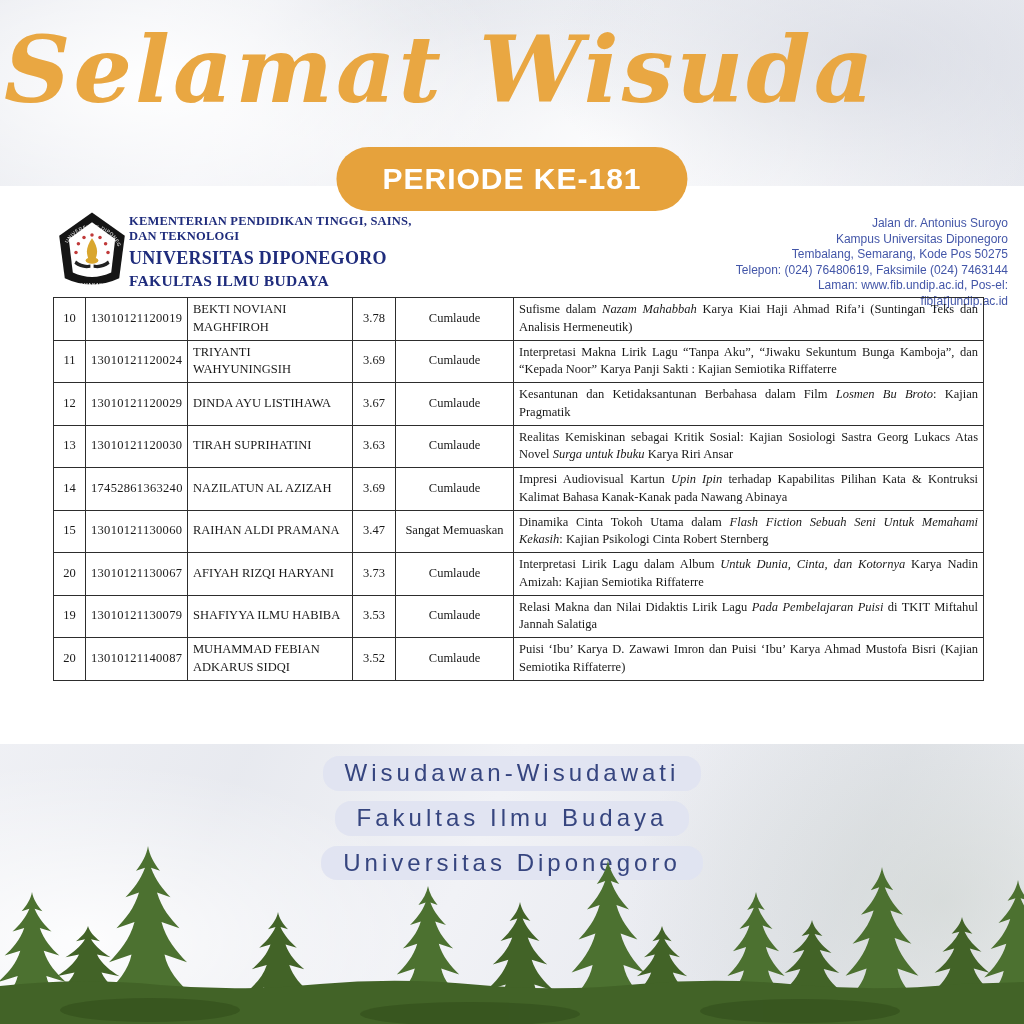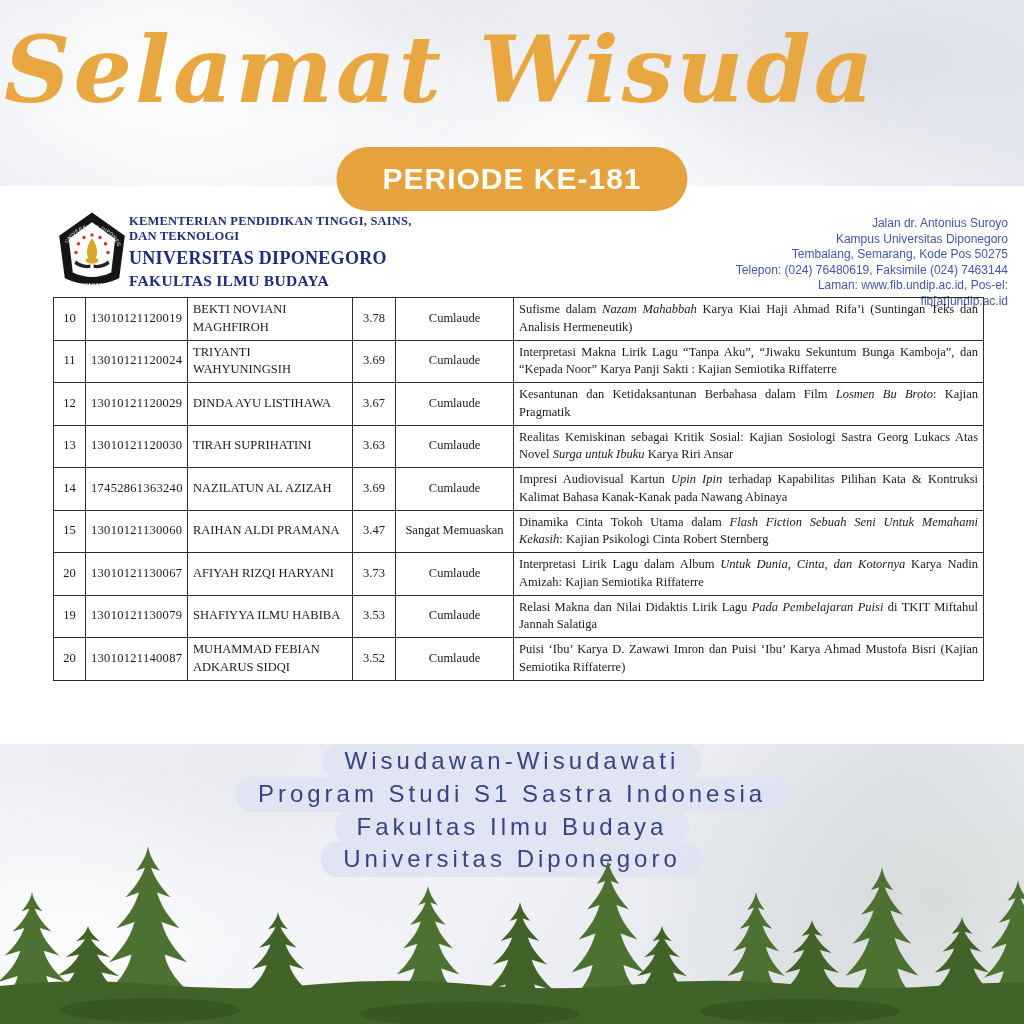--- a/index.html
+++ b/index.html
@@ -57,21 +57,21 @@
   td.c-nim{text-align:center;letter-spacing:.3px;}
   td.c-name{text-align:left;padding-left:7px;}
   td.c-gpa{text-align:center;}
   td.c-predicate{text-align:center;}
   td.c-title{text-align:justify;padding:3px 8px;}
   .footer-caption{
     position:absolute;top:744px;left:0;width:100%;text-align:center;z-index:2;
     font-family:"Liberation Sans",sans-serif;color:#36457F;
   }
   .footer-line-pill{
-    display:table;margin:0 auto;padding:3px 22px;border-radius:16px;
+    display:table;margin:12px auto;padding:3px 22px;border-radius:16px;
     background:rgba(223,227,241,.92);
     font-size:24px;letter-spacing:4px;line-height:1.2;white-space:nowrap;
   }
   .footer-line-pill + .footer-line-pill{margin-top:-2px;}
   .trees{position:absolute;left:0;bottom:0;width:1024px;height:190px;z-index:2;}
 </style>
 </head>
 <body>
 
 <div class="canvas">
@@ -207,21 +207,20 @@
             <td class="c-predicate">Cumlaude</td>
             <td class="c-title"><span>Puisi ‘Ibu’ Karya D. Zawawi Imron dan Puisi ‘Ibu’ Karya Ahmad Mustofa Bisri (Kajian Semiotika Riffaterre)</span></td>
           </tr>
         </tbody>
     </table>
 
   </div>
 
   <div class="footer-caption">
     <span class="footer-line-pill">Wisudawan-Wisudawati</span>
-    <span class="footer-line-pill">Program Studi S1 Sastra Indonesia</span>
     <span class="footer-line-pill">Fakultas Ilmu Budaya</span>
     <span class="footer-line-pill">Universitas Diponegoro</span>
   </div>
 
   <svg class="trees" viewBox="0 0 1024 190" preserveAspectRatio="none" aria-hidden="true">
     <defs>
       <path id="pine" d="M0 0 C-1 6 -4 11 -8 16 L-2 14 C-5 22 -10 28 -15 33 L-6 30 C-9 40 -15 47 -21 53 L-9 49 C-12 60 -19 68 -26 75 L-11 70 C-13 80 -20 88 -30 97 L-8 90 L-8 100 L8 100 L8 90 L30 97 C20 88 13 80 11 70 L26 75 C19 68 12 60 9 49 L21 53 C15 47 9 40 6 30 L15 33 C10 28 5 22 2 14 L8 16 C4 11 1 6 0 0 Z"></path>
     </defs>
     <g fill="#4C7130">
       <use href="#pine" transform="translate(148,12) scale(1.5,1.55)"></use>

